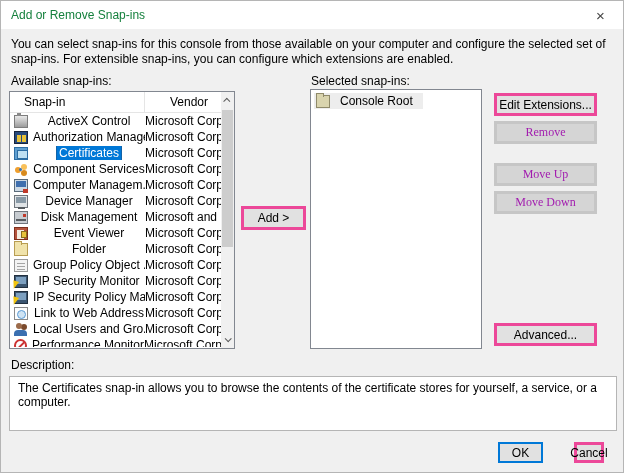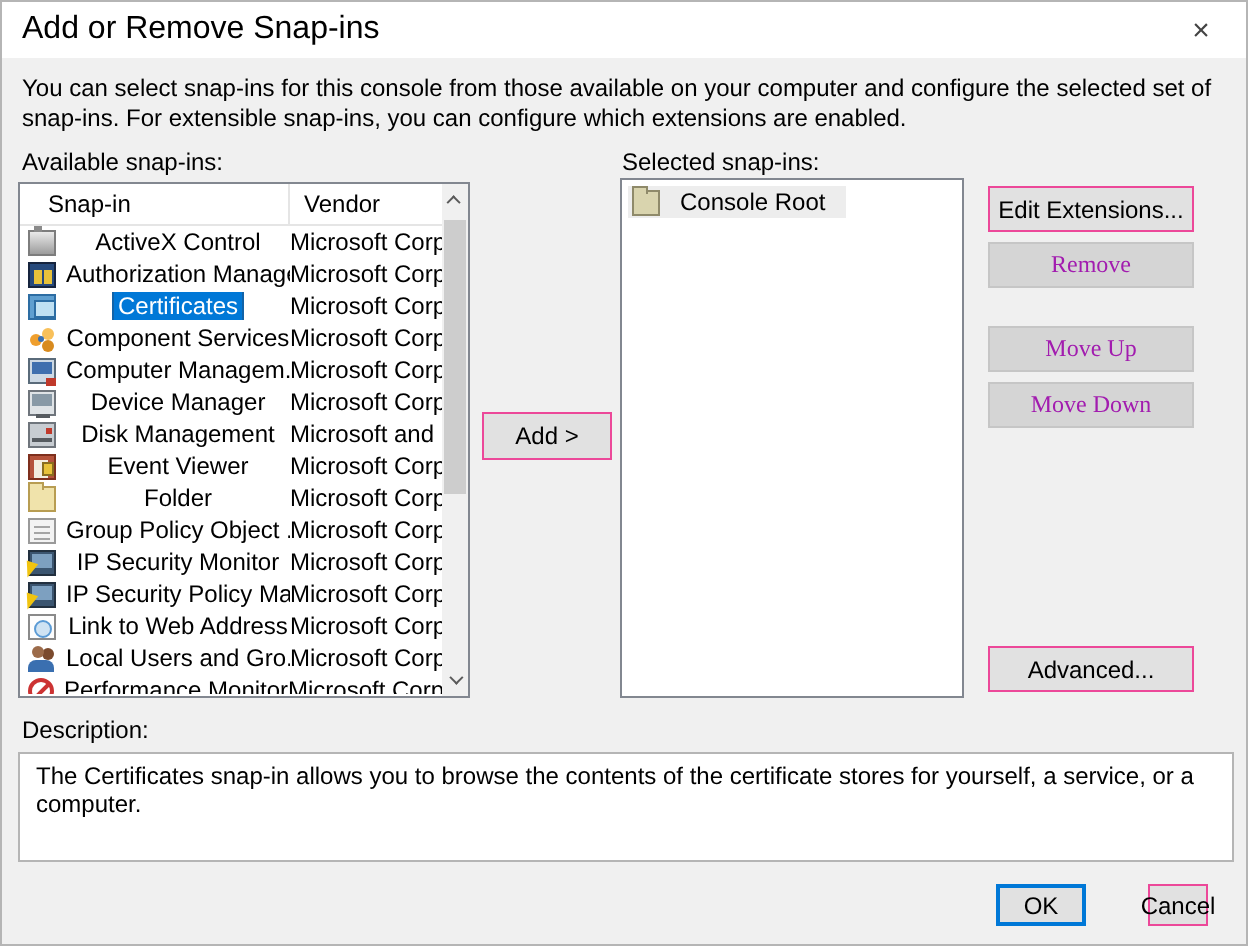--- a/index.html
+++ b/index.html
@@ -4,59 +4,59 @@
 <style>
   * { margin:0; padding:0; box-sizing:border-box; }
   html,body { background:#fff; }
   body { font-family:"Liberation Sans", sans-serif; font-size:12px; color:#000; }
 
   #dialog { position:relative; width:624px; height:473px; background:#f0f0f0;
             border:1px solid #b5b5b5; overflow:hidden; }
 
   
   .titlebar { position:absolute; top:0; left:0; width:100%; height:28px; background:#fff; }
-  .title { position:absolute; left:10px; top:0; line-height:28px; font-size:16px; color:#000000; }
+  .title { position:absolute; left:10px; top:0; line-height:28px; font-size:12px; color:#15803d; }
   .close-btn { position:absolute; right:0; top:0; width:45px; height:28px;
                display:flex; align-items:center; justify-content:center;
                font-size:15px; color:#444; cursor:pointer; }
 
   
   .intro { position:absolute; left:10px; top:36px; width:605px; line-height:15px; color:#000; }
 
   .sect-label { position:absolute; color:#000; }
 
   
   .listbox { position:absolute; background:#fff; border:1px solid #828790; }
   #available-box { left:8px; top:90px; width:226px; height:258px; }
   #selected-box  { left:309px; top:88px; width:172px; height:260px; }
 
   .lv-header { position:absolute; top:0; left:0; right:13px; height:21px; display:flex;
                background:#fff; border-bottom:1px solid #e5e5e5; align-items:center; }
   .lv-h-name   { flex:0 0 134px; padding-left:14px; }
-  .lv-h-vendor { flex:1; border-left:1px solid #e5e5e5; padding-left:7px; height:100%;
+  .lv-h-vendor { flex:1; border-left:1px solid #e5e5e5; padding-left:25px; height:100%;
                  display:flex; align-items:center; }
 
   .lv-rows { position:absolute; top:21px; bottom:1px; left:1px; right:13px; overflow:hidden; }
   .lrow { height:16px; display:flex; align-items:center; padding-left:3px; white-space:nowrap; }
   .cell-name { flex:0 0 112px; overflow:hidden;text-align:center; }
   .cell-vendor { flex:1; overflow:hidden; }
   .txt.sel { background:#0078d7; color:#fff; outline:1px solid #1263a8; padding:0 2px; }
 
   
   .vscroll { position:absolute; top:0; right:0; bottom:0; width:13px; background:#f0f0f0; }
   .sb-btn { position:absolute; left:0; width:13px; height:17px; display:flex;
             align-items:center; justify-content:center; }
   .sb-up { top:0; } .sb-down { bottom:0; }
   .chev { width:5px; height:5px; border-top:1px solid #5a5a5a; border-left:1px solid #5a5a5a; }
   .chev-up { transform:rotate(45deg) translateY(1px); }
   .chev-down { transform:rotate(225deg) translateY(1px); }
   .sb-thumb { position:absolute; left:1px; width:11px; top:18px; height:137px; background:#cdcdcd; }
 
   
-  .btn { position:absolute; background:#e1e1e1; border:1px solid #ec4899;
+  .btn { position:absolute; background:#e1e1e1; border:3px solid #ec4899;
          font-family:"Liberation Sans", sans-serif; font-size:12px; color:#000;
          display:flex; align-items:center; justify-content:center; cursor:pointer; }
   .btn-disabled { background:#d5d5d5; border-color:#c6c6c6; color:#a21caf; cursor:default;font-family:Liberation Serif, serif; }
   #add-btn { left:240px; top:205px; width:65px; height:24px; }
   #btn-edit-ext   { left:493px; top:92px;  width:103px; height:23px; }
   #btn-remove     { left:493px; top:120px; width:103px; height:23px; }
   #btn-move-up    { left:493px; top:162px; width:103px; height:23px; }
   #btn-move-down  { left:493px; top:190px; width:103px; height:23px; }
   #btn-advanced   { left:493px; top:322px; width:103px; height:23px; }
   #btn-ok     { left:497px; top:441px; width:45px; height:21px;

